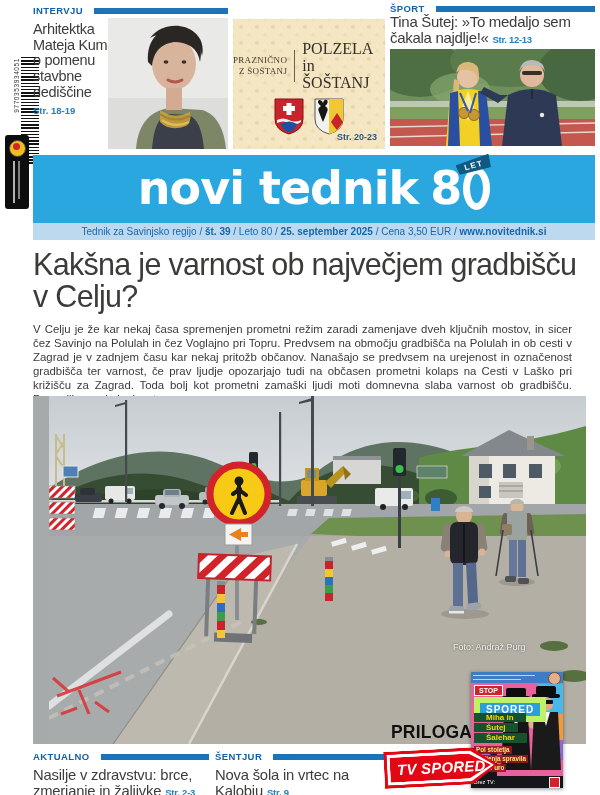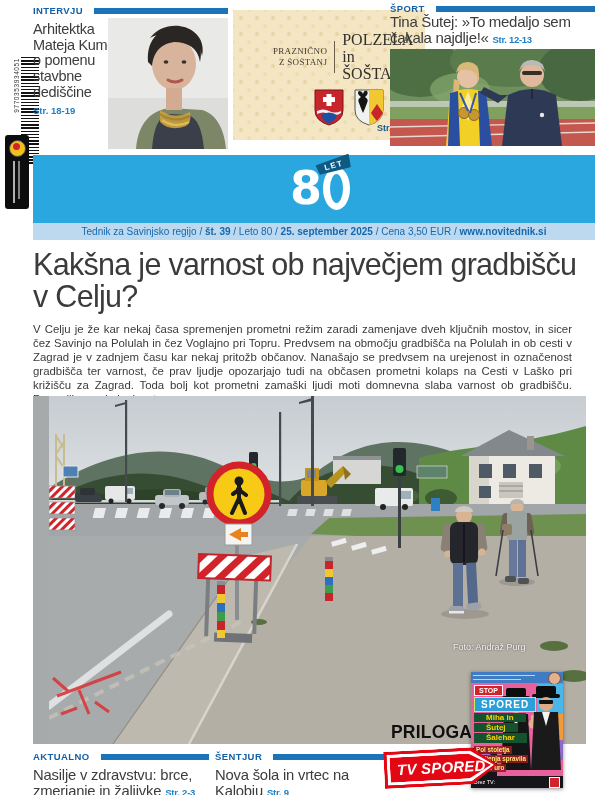--- a/index.html
+++ b/index.html
@@ -26,23 +26,23 @@
   .klabel .kt{font-size:9.5px;font-weight:bold;color:#1260a8;letter-spacing:.4px;}
   .klabel .kbar{flex:1;height:6px;background:#1b74b8;}
   .pref{color:#1e7fc2;font-weight:bold;font-size:9.5px;white-space:nowrap;}
 
   
   .t1{position:absolute;left:33px;top:5px;width:195px;height:144px;}
   .t1 .title{margin-top:6px;width:94px;font-size:14.5px;line-height:1.08;letter-spacing:-.3px;color:#3c3c3b;}
   .t1 .ref{margin-top:5px;}
   .t1 svg{position:absolute;right:0;top:13px;}
 
-  .t2{position:absolute;left:233px;top:10px;width:152px;height:130px;background:#f4e6c3;
+  .t2{position:absolute;left:233px;top:19px;width:152px;height:130px;background:#f4e6c3;
       background-image:radial-gradient(#e9d6a6 1.8px,transparent 2.3px),radial-gradient(#ecdbb0 1.4px,transparent 1.9px);
-      background-size:16px 16px,16px 16px;background-position:0 0,8px 8px;padding-left:40px;}
+      background-size:16px 16px,16px 16px;background-position:0 0,8px 8px;}
   .t2 .head{display:flex;align-items:center;justify-content:center;gap:7px;padding-top:22px;}
   .t2 .kick{font-family:"Liberation Serif",serif;font-size:9px;color:#413a2e;text-align:right;line-height:1.25;letter-spacing:.3px;}
   .t2 .div{width:1px;height:32px;background:#6b5f49;}
   .t2 .tit{font-family:"Liberation Serif",serif;font-size:16px;color:#33302b;line-height:1.05;}
   .t2 .shields{display:flex;justify-content:center;margin-top:7px;}
   .t2 .ref{position:absolute;right:8px;bottom:7px;font-size:9px;font-weight:bold;color:#1c5a8f;}
 
   .t3{position:absolute;left:390px;top:3px;width:205px;height:145px;}
   .t3 .title{font-size:15px;line-height:1.08;letter-spacing:-.3px;color:#3c3c3b;}
   .t3 svg{display:block;margin-top:3px;}
@@ -92,21 +92,21 @@
   .cover .strip i.l1{top:2.5px;width:62px;}
   .cover .strip i.l2{top:6.5px;width:48px;}
   .cover .face{position:absolute;top:0px;right:2px;width:11px;height:11px;border-radius:50%;
       background:#e2b08d;border:1px solid #7c4a35;}
   .cover .mz1{position:absolute;top:12px;right:0;width:26px;height:30px;background:#49b8e8;}
   .cover .mz2{position:absolute;top:42px;right:0;width:18px;height:26px;background:#f29a3a;}
   .cover .mz3{position:absolute;top:68px;right:0;width:22px;height:20px;background:#8c6bc8;}
   .cover .stop{position:absolute;top:13px;left:3px;background:#d2232a;color:#fff;font-weight:800;
       font-size:7px;padding:1px 4px;border:1px solid #fff;}
   .cover .brand{position:absolute;top:25px;left:3px;background:#2b9fd8;color:#fff;font-weight:800;
-      font-size:10px;letter-spacing:1px;padding:1px 6px;border:1px solid #bef264;}
+      font-size:10px;letter-spacing:1px;padding:1px 6px;border:6px solid #bef264;}
   .cover .menw{position:absolute;top:14px;right:1px;}
   .cover .names{position:absolute;top:41px;left:3px;z-index:2;}
   .cover .names span{display:block;width:max-content;background:#14532d;color:#ffd400;font-weight:800;
       font-size:8px;line-height:1.15;padding:0 12px;margin-bottom:1px;}
   .cover .subs{position:absolute;top:74px;left:3px;z-index:2;}
   .cover .subs span{display:block;width:max-content;background:rgba(150,25,35,.88);color:#ffe96b;
       font-weight:bold;font-size:6.3px;line-height:1.25;padding:0 2px;margin-bottom:1px;}
   .cover .tvpic{position:absolute;left:0;bottom:12px;width:26px;height:28px;background:#17121e;}
   .cover .tvpic::after{content:"";position:absolute;left:5px;top:5px;width:15px;height:15px;
       border:2px solid #b06bd8;border-radius:50%;}
@@ -221,20 +221,21 @@
         <path d="M118,46 q24,-12 48,0 l6,51 l-60,0 Z" fill="#2e3a55"></path>
         <path d="M118,46 l-10,8 l-18,-10 l4,-6 l16,8 Z" fill="#2e3a55"></path>
         <path d="M142,40 l0,10" stroke="#1f2940" stroke-width="2"></path>
         <circle cx="152" cy="66" r="2.2" fill="#e8e8e8"></circle>
       </g>
     </svg>
   </div>
 
   <div class="mast">
     <div class="row">
+      <span class="word">novi tednik</span>
       <span class="eight">8</span>
       <span class="zero">0</span>
       <span style="position:relative;width:0;height:0;">
         <span class="ribbon" style="position:absolute;top:-30px;left:-34px;">LET</span>
       </span>
     </div>
     <div class="info"><span>Tednik za Savinjsko regijo / </span><b>št. 39</b><span> / Leto 80 / </span><b>25. september 2025</b><span> / Cena 3,50 EUR / </span><b>www.novitednik.si</b></div>
   </div>
 
   <div class="hl">Kakšna je varnost ob največjem gradbišču v Celju?</div>

